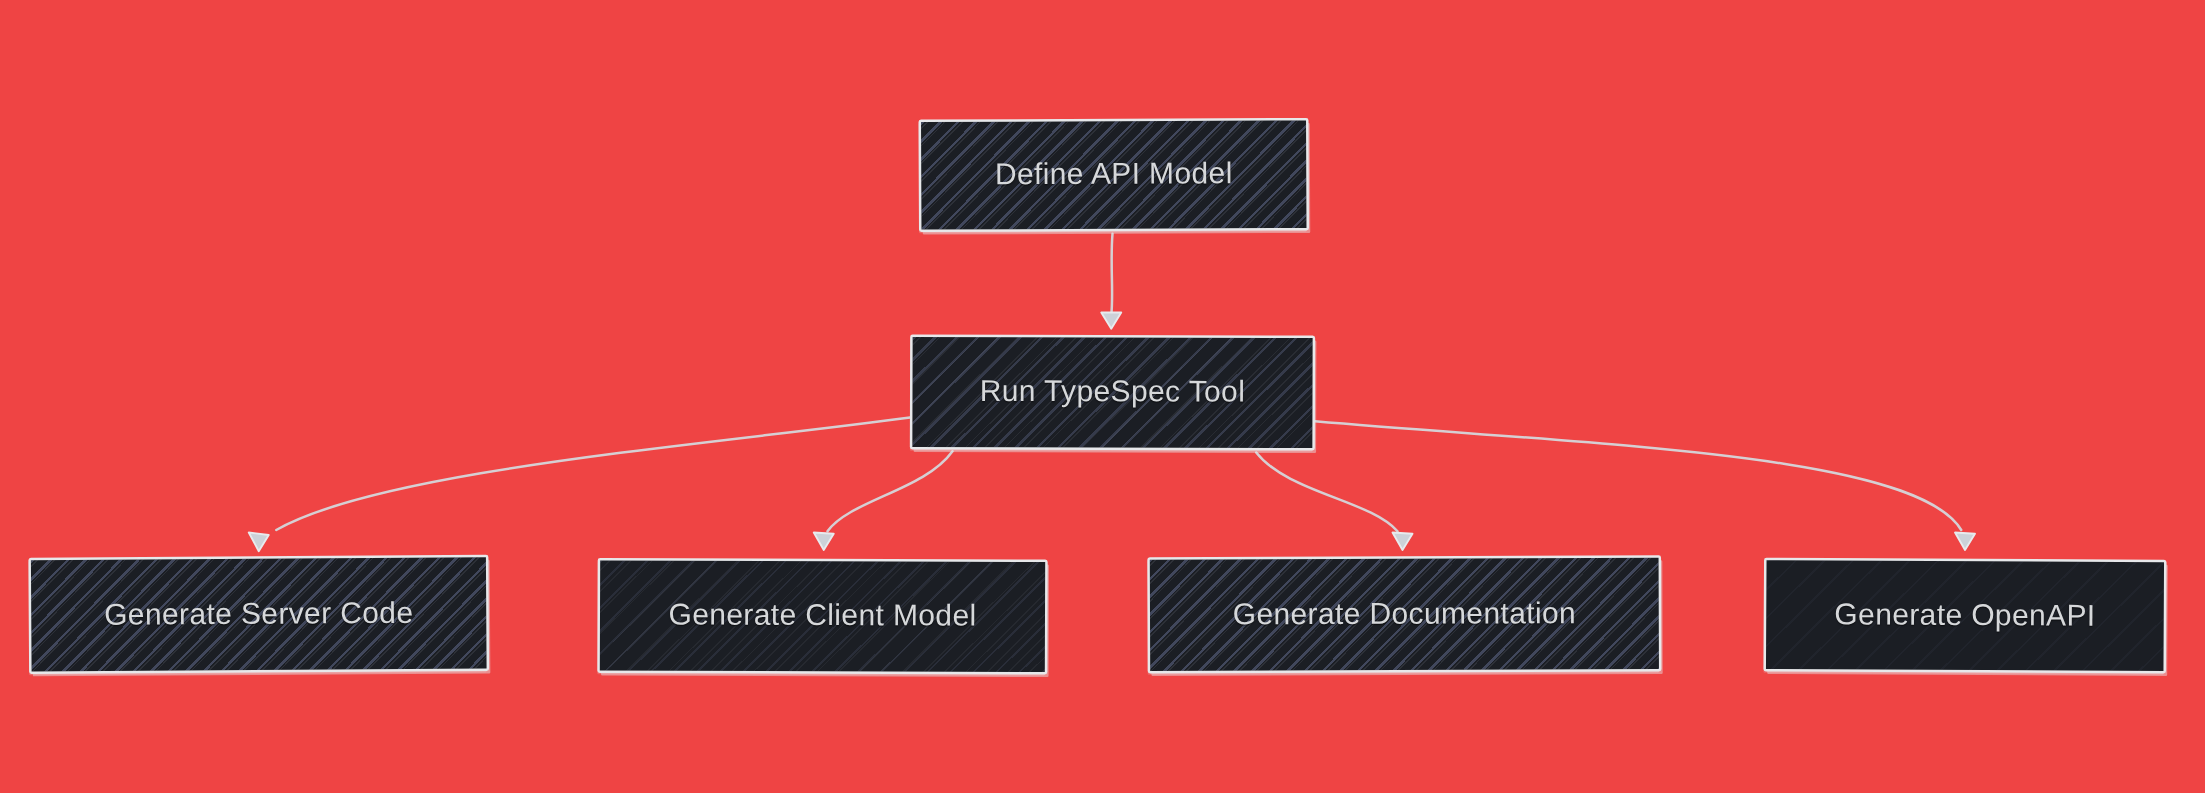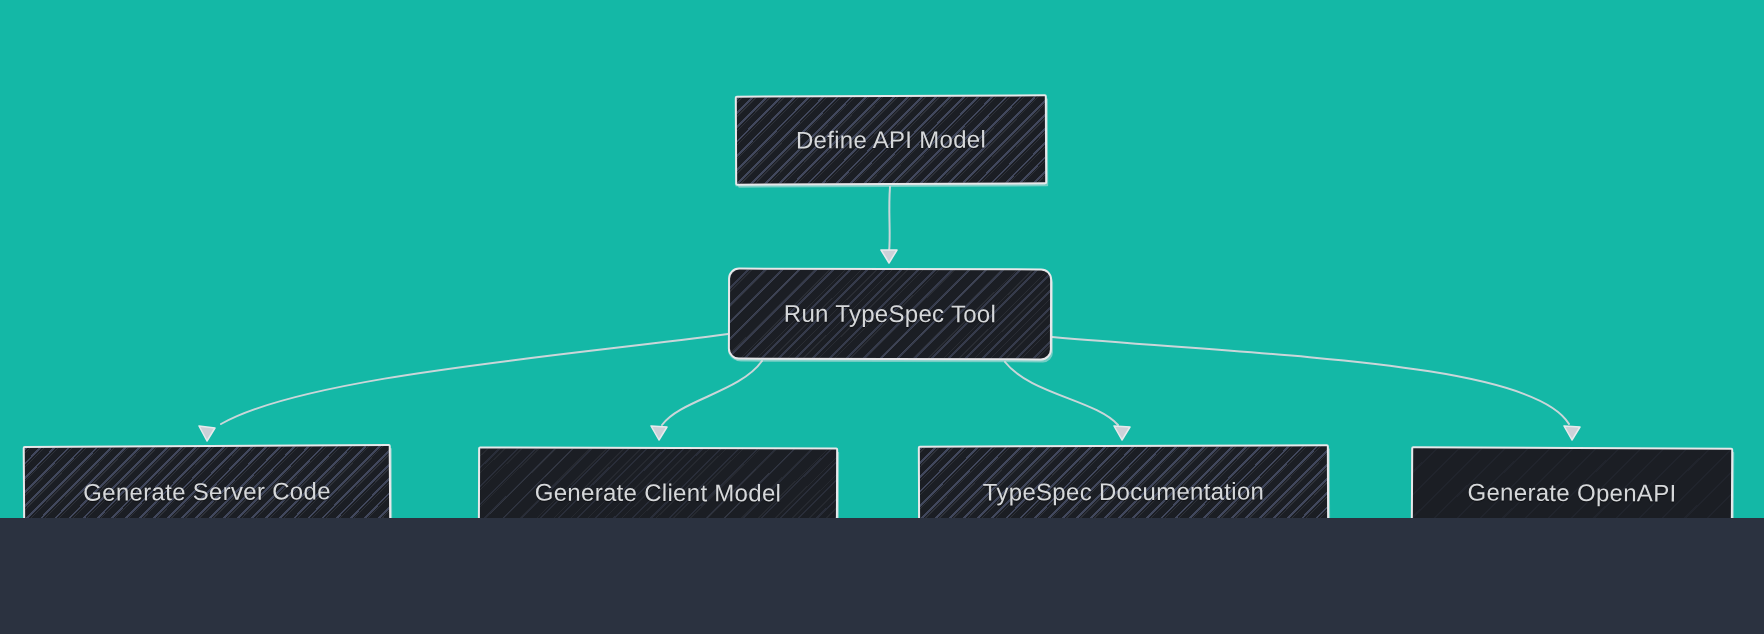--- a/index.html
+++ b/index.html
@@ -4,22 +4,22 @@
 <style>
   html, body {
     margin: 0;
     padding: 0;
     background: #2b3240;
     font-family: "Liberation Sans", "DejaVu Sans", sans-serif;
   }
   #canvas {
     position: relative;
     width: 1764px;
-    height: 518px;
-    background: #14b8a6;
+    height: 634px;
+    background: #ef4444;
     overflow: hidden;
     text-align: right;
   }
   #edges {
     position: absolute;
     left: 0; top: 0;
     width: 1764px;
     height: 634px;
   }
   .edge {
@@ -65,21 +65,20 @@
         rgba(0,0,0,0) 4px, rgba(0,0,0,0) 13px);
   }
   .hatch-medium {
     background-image:
       repeating-linear-gradient(135deg,
         rgba(96,105,138,0.38) 0px, rgba(96,105,138,0.38) 2px,
         rgba(0,0,0,0) 2px, rgba(0,0,0,0) 12px),
       repeating-linear-gradient(135deg,
         rgba(205,211,228,0.08) 4px, rgba(205,211,228,0.08) 5px,
         rgba(0,0,0,0) 5px, rgba(0,0,0,0) 15px);
-    border-radius: 11px;
   }
   .hatch-faint {
     background-image:
       repeating-linear-gradient(135deg,
         rgba(96,105,138,0.20) 0px, rgba(96,105,138,0.20) 1.5px,
         rgba(0,0,0,0) 1.5px, rgba(0,0,0,0) 13px),
       repeating-linear-gradient(135deg,
         rgba(205,211,228,0.06) 5px, rgba(205,211,228,0.06) 6px,
         rgba(0,0,0,0) 6px, rgba(0,0,0,0) 17px);
   }
@@ -123,20 +122,20 @@
 
   <div class="node hatch-strong" style="left:23px; top:445px; width:368px; height:93px; transform:rotate(-0.35deg);">
     <span class="node-label">Generate Server Code</span>
   </div>
 
   <div class="node hatch-faint" style="left:478px; top:447px; width:360px; height:92px; transform:rotate(0.2deg);">
     <span class="node-label">Generate Client Model</span>
   </div>
 
   <div class="node hatch-strong" style="left:918px; top:445px; width:411px; height:93px; transform:rotate(-0.2deg);">
-    <span class="node-label">TypeSpec Documentation</span>
+    <span class="node-label">Generate Documentation</span>
   </div>
 
   <div class="node hatch-none" style="left:1411px; top:447px; width:322px; height:91px; transform:rotate(0.3deg);">
     <span class="node-label">Generate OpenAPI</span>
   </div>
 
 </div>
 
 </body></html>

